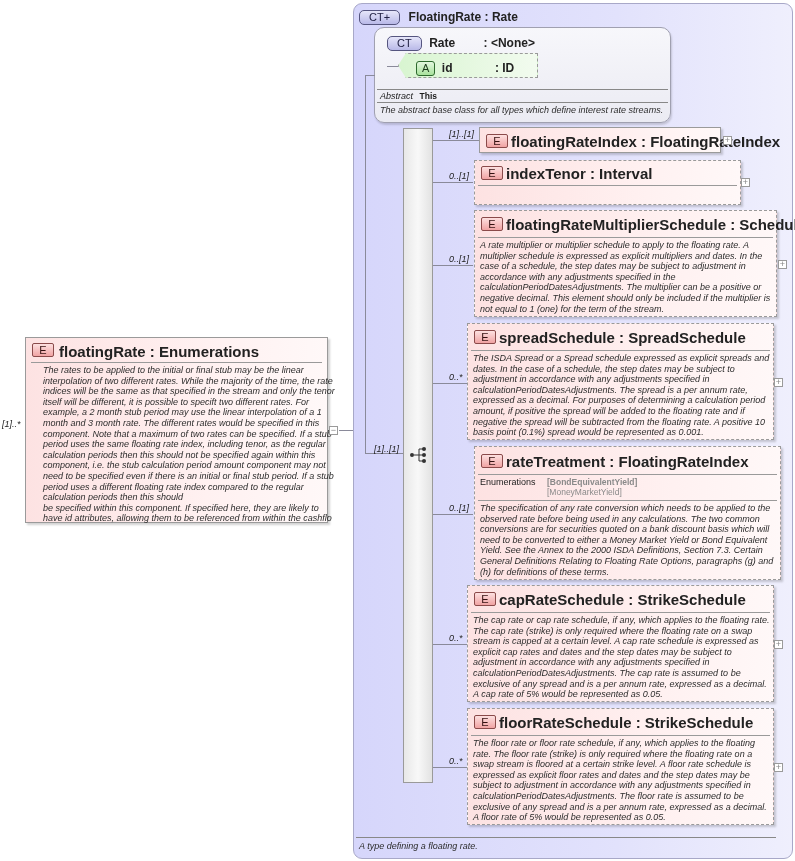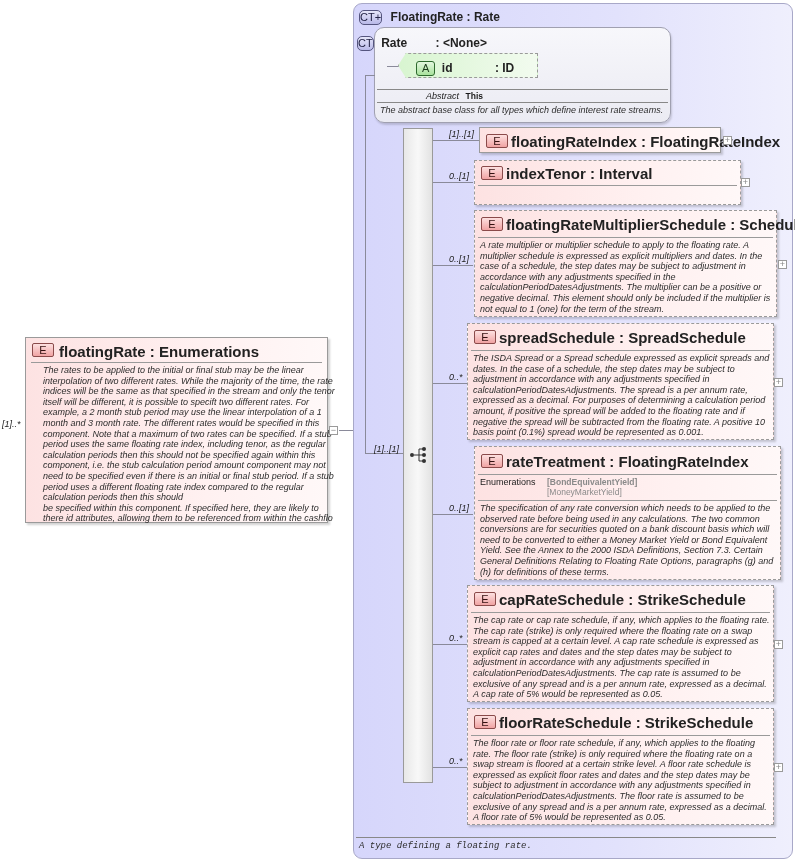--- a/index.html
+++ b/index.html
@@ -14,21 +14,21 @@
 
   
   .ct-outer {
     position: absolute; left: 353px; top: 3px; width: 440px; height: 856px;
     border: 1px solid #a8a8c8; border-radius: 9px;
     background: linear-gradient(to right, #d6d6fb 0%, #e2e2fc 60%, #efeffd 100%);
   }
   .ct-badge {
     display: inline-block; border: 1px solid #55557f; border-radius: 5px;
     background: linear-gradient(#e6e6fa, #b9b9e8);
-    font-size: 11px; line-height: 13px; padding: 0 0; color: #222244;
+    font-size: 11px; line-height: 13px; padding: 0 9px; color: #222244;
   }
   .ct-title { font-size: 12px; font-weight: bold; color: #222; }
 
   .ct-inner {
     position: absolute; left: 374px; top: 27px; width: 297px; height: 96px;
     border: 1px solid #a0a0b0; border-radius: 10px;
     background: linear-gradient(#f7f7fb, #ebebf3);
     box-shadow: 1px 2px 2px rgba(0,0,0,0.15);
   }
 
@@ -94,48 +94,48 @@
 </head>
 <body>
 
 <div class="card" style="left:2px; top:419px;">[1]..*</div>
 <div class="root-el">
   <div class="e-badge" style="left:6px; top:5px;">E</div>
   <div class="el-title" style="left:33px; top:5px;">floatingRate : Enumerations</div>
   <div class="el-sep" style="left:5px; right:5px; top:24px;"></div>
   <div class="el-doc" style="left:17px; top:27px; width:296px;">
     <span>The rates to be applied to the initial or final stub may be the linear interpolation of two different rates. While the majority of the time, the rate indices will be the same as that specified in the stream and only the tenor itself will be different, it is possible to specift two different rates. For example, a 2 month stub period may use the linear interpolation of a 1 month and 3 month rate. The different rates would be specified in this component. Note that a maximum of two rates can be specified. If a stub period uses the same floating rate index, including tenor, as the regular calculation periods then this should not be specified again within this component, i.e. the stub calculation period amount component may not need to be specified even if there is an initial or final stub period. If a stub period uses a different floating rate index compared to the regular calculation periods then this should</span><br>
-    <span>be specified within this component. If specified here, they are likely to there id attributes, allowing them to be referenced from within the cashflo</span>
+    <span>be specified within this component. If specified here, they are likely to have id attributes, allowing them to be referenced from within the cashflo</span>
   </div>
 </div>
 <div class="expander" style="left:329px; top:426px;">−</div>
 <div class="hline" style="left:339px; top:430px; width:15px;"></div>
 
 <div class="ct-outer"></div>
 <div class="abs" style="left:359px; top:7px;">
   <span class="ct-badge">CT+</span>
   <span class="ct-title" style="margin-left:4px;">FloatingRate : Rate</span>
 </div>
 
 <div class="ct-inner"></div>
-<div class="abs" style="left:357px; top:33px;">
+<div class="abs" style="left:387px; top:33px;">
   <span class="ct-badge">CT</span>
   <span class="ct-title" style="margin-left:3px;">Rate</span>
   <span class="ct-title" style="margin-left:24px;">: &lt;None&gt;</span>
 </div>
 <div class="hline" style="left:387px; top:66px; width:14px;"></div>
 <div class="attr-box"></div>
 <div class="abs" style="left:416px; top:58px;">
   <span class="a-badge">A</span>
   <span class="ct-title" style="margin-left:2px;">id</span>
   <span class="ct-title" style="margin-left:38px;">: ID</span>
 </div>
 <div class="sep-line" style="left:377px; top:89px; width:291px;"></div>
 <div class="abs" style="left:380px; top:91px; font-size:9px;">
-  <span style="font-style:italic;margin-left:46px;">Abstract</span>
+  <span style="font-style:italic;">Abstract</span>
   <span style="font-weight:bold; font-size:8.5px; margin-left:4px;">This</span>
 </div>
 <div class="sep-line" style="left:377px; top:102px; width:291px;"></div>
 <div class="abs" style="left:380px; top:105px; font-size:9px; font-style:italic; color:#2c2c2c;">The abstract base class for all types which define interest rate streams.</div>
 
 <div class="vline" style="left:365px; top:75px; height:378px;"></div>
 <div class="hline" style="left:365px; top:75px; width:10px;"></div>
 <div class="hline" style="left:365px; top:453px; width:38px;"></div>
 <div class="card" style="left:374px; top:444px;">[1]..[1]</div>
 
@@ -217,13 +217,13 @@
 <div class="card" style="left:449px; top:756px;">0..*</div>
 <div class="el dashed" style="left:467px; top:708px; width:307px; height:117px;">
   <div class="e-badge" style="left:6px; top:6px;">E</div>
   <div class="el-title" style="left:31px; top:5px;">floorRateSchedule : StrikeSchedule</div>
   <div class="el-sep" style="left:3px; right:3px; top:26px;"></div>
   <div class="el-doc" style="left:5px; top:29px; width:300px;">The floor rate or floor rate schedule, if any, which applies to the floating rate. The floor rate (strike) is only required where the floating rate on a swap stream is floored at a certain strike level. A floor rate schedule is expressed as explicit floor rates and dates and the step dates may be subject to adjustment in accordance with any adjustments specified in calculationPeriodDatesAdjustments. The floor rate is assumed to be exclusive of any spread and is a per annum rate, expressed as a decimal. A floor rate of 5% would be represented as 0.05.</div>
 </div>
 <div class="expander" style="left:774px; top:763px;">+</div>
 
 <div class="sep-line" style="left:356px; top:837px; width:420px;"></div>
-<div class="abs" style="left:359px; top:841px; font-size:9px; font-style:italic; color:#2c2c2c;font-family:Liberation Mono, monospace;">A type defining a floating rate.</div>
+<div class="abs" style="left:359px; top:841px; font-size:9px; font-style:italic; color:#2c2c2c;">A type defining a floating rate.</div>
 
 </body></html>

